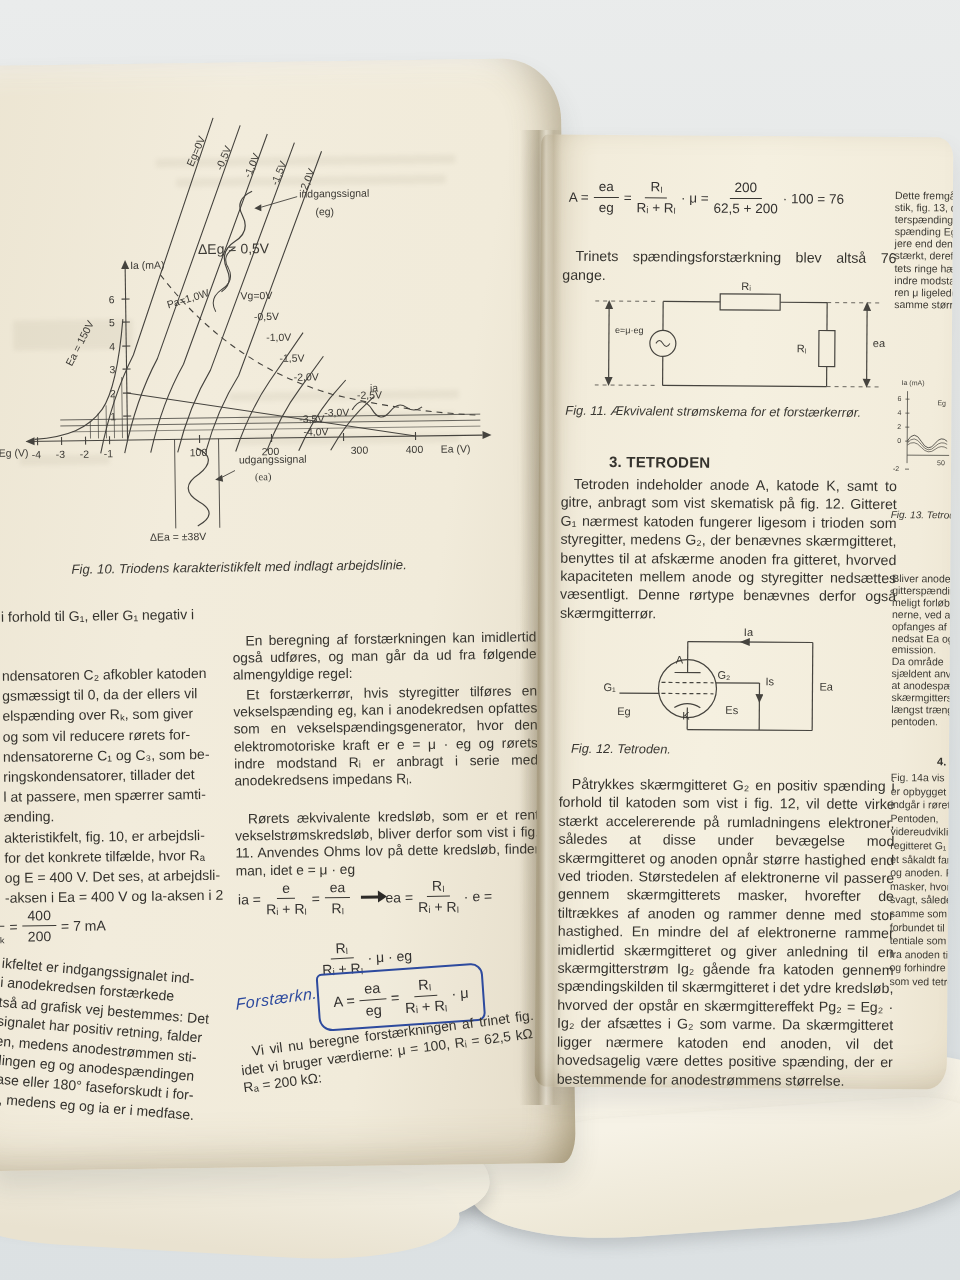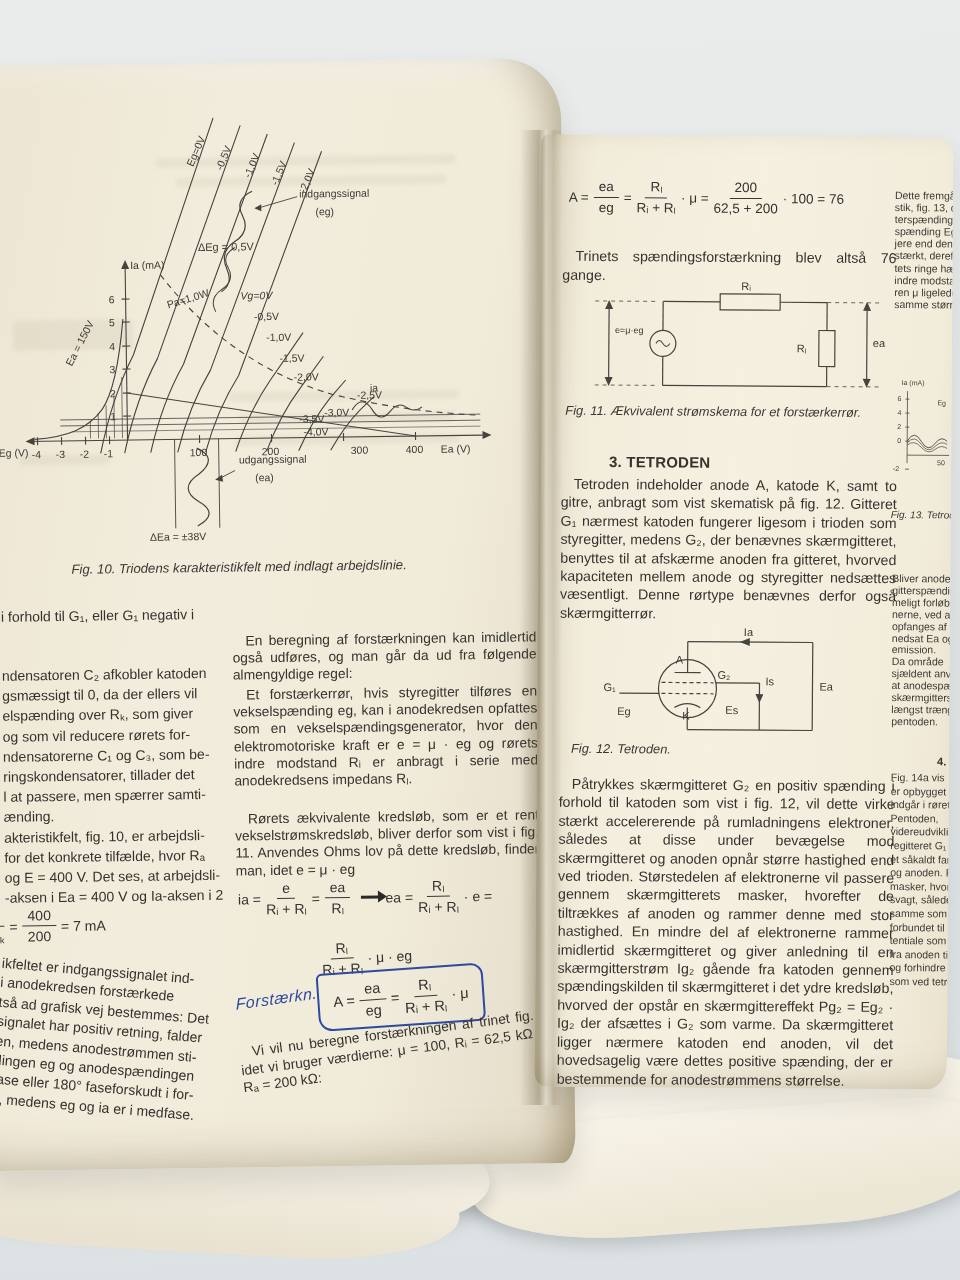--- a/index.html
+++ b/index.html
@@ -47,21 +47,21 @@
                inset 0 -36px 36px -30px rgba(130,112,75,.25),
                0 14px 24px rgba(70,75,80,.12);}
   #spine-shadow{position:absolute;left:520px;top:130px;width:42px;height:975px;z-index:3;pointer-events:none;
     background:linear-gradient(90deg,rgba(95,80,45,0) 0%,rgba(95,80,45,.30) 45%,rgba(255,255,250,.25) 62%,rgba(95,80,45,.12) 80%,rgba(95,80,45,0) 100%);}
   .bleed{position:absolute;background:#8a8268;opacity:.09;filter:blur(2px);border-radius:2px;}
 
   
   #fig10{position:absolute;left:33px;top:33px;width:505px;height:475px;}
   #fig10 svg{position:absolute;left:0;top:0;}
   .glabel{position:absolute;font-size:10.5px;color:#3d3b36;white-space:nowrap;}
-  .glabel.small{font-size:11px;}
+  .glabel.small{font-size:14px;}
   .rotlab{transform-origin:left bottom;}
 
   
   .equation{position:absolute;display:flex;align-items:center;font-size:14.5px;color:#343230;white-space:nowrap;}
   .frac{display:inline-flex;flex-direction:column;align-items:center;margin:0 5px;line-height:1.15;}
   .frac .num{padding:0 5px 2px;border-bottom:1.3px solid #3a3834;}
   .frac .den{padding-top:2px;}
   .imp-arrow{display:inline-block;position:relative;width:18px;height:3px;background:#2c2a27;margin:0 6px;}
   .imp-arrow::after{content:"";position:absolute;right:-8px;top:-5px;border-left:9px solid #2c2a27;
     border-top:6.5px solid transparent;border-bottom:6.5px solid transparent;}
@@ -187,36 +187,36 @@
     <span class="glabel" style="left:393px;top:350px;">400</span>
     <span class="glabel" style="left:19px;top:350px;">-4</span>
     <span class="glabel" style="left:43px;top:350px;">-3</span>
     <span class="glabel" style="left:67px;top:350px;">-2</span>
     <span class="glabel" style="left:91px;top:350px;">-1</span>
     <span class="glabel rotlab" style="left:186px;top:60px;transform:rotate(-66deg);">Eg=0V</span>
     <span class="glabel rotlab" style="left:215px;top:64px;transform:rotate(-66deg);">-0,5V</span>
     <span class="glabel rotlab" style="left:243px;top:72px;transform:rotate(-66deg);">-1,0V</span>
     <span class="glabel rotlab" style="left:270px;top:80px;transform:rotate(-66deg);">-1,5V</span>
     <span class="glabel rotlab" style="left:298px;top:88px;transform:rotate(-66deg);">-2,0V</span>
-    <span class="glabel" style="left:230px;top:194px;font-style:italic;">Vg=0V</span>
+    <span class="glabel" style="left:230px;top:194px;">Vg=0V</span>
     <span class="glabel" style="left:243px;top:215px;">-0,5V</span>
     <span class="glabel" style="left:255px;top:236px;">-1,0V</span>
     <span class="glabel" style="left:268px;top:257px;">-1,5V</span>
     <span class="glabel" style="left:282px;top:276px;">-2,0V</span>
     <span class="glabel" style="left:297px;top:295px;margin-left:48px;">-2,5V</span>
     <span class="glabel" style="left:312px;top:312px;">-3,0V</span>
     <span class="glabel" style="left:287px;top:318px;">-3,5V</span>
     <span class="glabel" style="left:291px;top:331px;">-4,0V</span>
     <span class="glabel rotlab" style="left:62px;top:258px;transform:rotate(-62deg);">Ea = 150V</span>
     <span class="glabel rotlab" style="left:158px;top:202px;transform:rotate(-16deg);">Pa=1,0W</span>
     <span class="glabel small" style="left:188px;top:145px;">ΔEg = 0,5V</span>
     <span class="glabel" style="left:290px;top:93px;">indgangssignal</span>
     <span class="glabel" style="left:306px;top:111px;">(eg)</span>
     <span class="glabel" style="left:226px;top:358px;">udgangssignal</span>
-    <span class="glabel" style="left:242px;top:376px;">(ea)</span>
+    <span class="glabel" style="left:242px;top:376px;font-family:Liberation Serif, serif;">(ea)</span>
     <span class="glabel" style="left:136px;top:434px;">ΔEa = ±38V</span>
     <span class="glabel" style="left:358px;top:288px;">ia</span>
   </div>
   <div class="t cap" style="left:90px;top:496px;width:352px;font-size:13.2px;line-height:17px;">Fig. 10. Triodens karakteristikfelt med indlagt arbejds­linie.</div>
 
   <div class="t c1line" style="left:19px;top:541px;">i forhold til G₁, eller G₁ negativ i</div>
   <div class="t" style="left:19px;top:600px;width:244px;">
       <div class="c1line">ndensatoren C₂ afkobler katoden</div>
       <div class="c1line">gsmæssigt til 0, da der ellers vil</div>
       <div class="c1line">elspænding over Rₖ, som giver</div>

